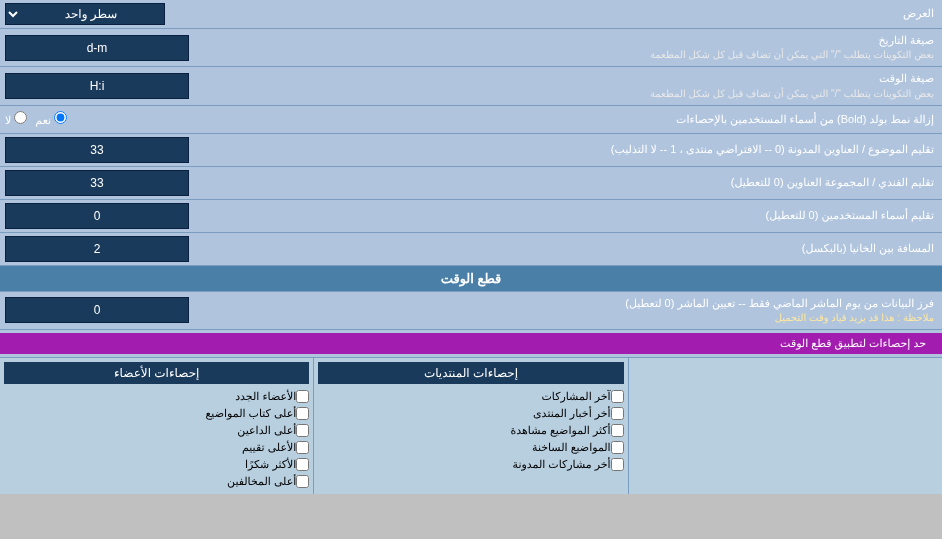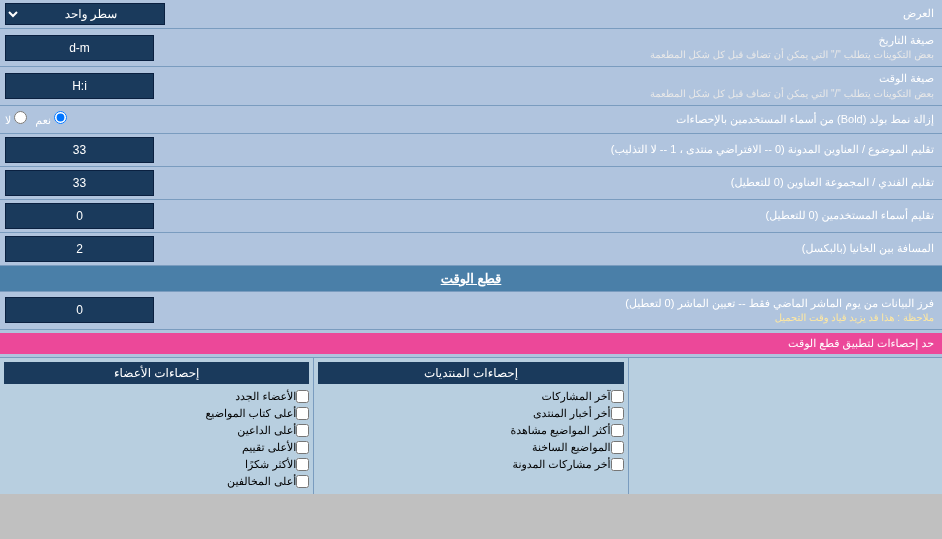--- a/index.html
+++ b/index.html
@@ -33,21 +33,21 @@
       display: flex;
       align-items: center;
       justify-content: flex-end;
     }
     .dark-input {
       background: #1a3a5c;
       color: #fff;
       border: 1px solid #0a2040;
       padding: 5px 6px;
       font-size: 12px;
-      width: 149px;
+      width: 184px;
       text-align: center;
       direction: ltr;
     }
     .select-input {
       background: #1a3a5c;
       color: #fff;
       border: 1px solid #0a2040;
       padding: 2px 4px;
       font-size: 12px;
       width: 160px;
@@ -55,21 +55,20 @@
       direction: rtl;
     }
     .section-header {
       background: #4a7fa8;
       color: #fff;
       font-weight: bold;
       text-align: center;
       padding: 5px 8px;
       font-size: 13px;
       border-bottom: 1px solid #7a9cbf;
-      text-decoration: underline;
     }
     .radio-group {
       display: flex;
       align-items: center;
       gap: 8px;
       direction: rtl;
     }
     .radio-label {
       color: #fff;
       font-size: 11px;
@@ -78,23 +77,23 @@
       background: #1a3a5c;
       color: #fff;
       text-align: center;
       padding: 4px 6px;
       font-size: 12px;
       font-weight: normal;
       margin-bottom: 4px;
     }
     .stats-limit-label {
       color: #fff;
-      padding: 4px 8px;
-      font-size: 11px;
-      background: #ec4899;
+      padding: 4px 16px;
+      font-size: 11px;
+      background: #a21caf;
       text-align: center;
     }
     .checkbox-item {
       display: flex;
       align-items: center;
       gap: 0;
       padding: 2px 0;
       color: #000;
       font-size: 11px;
       direction: rtl;

